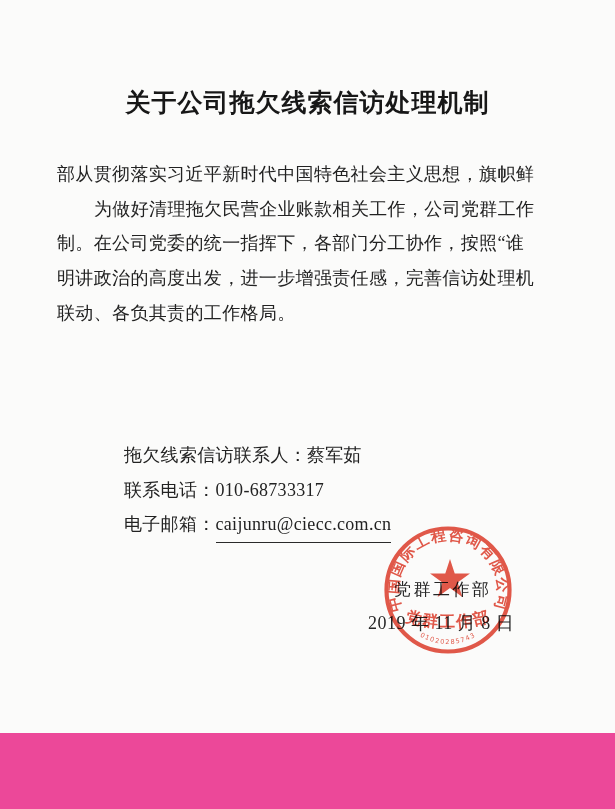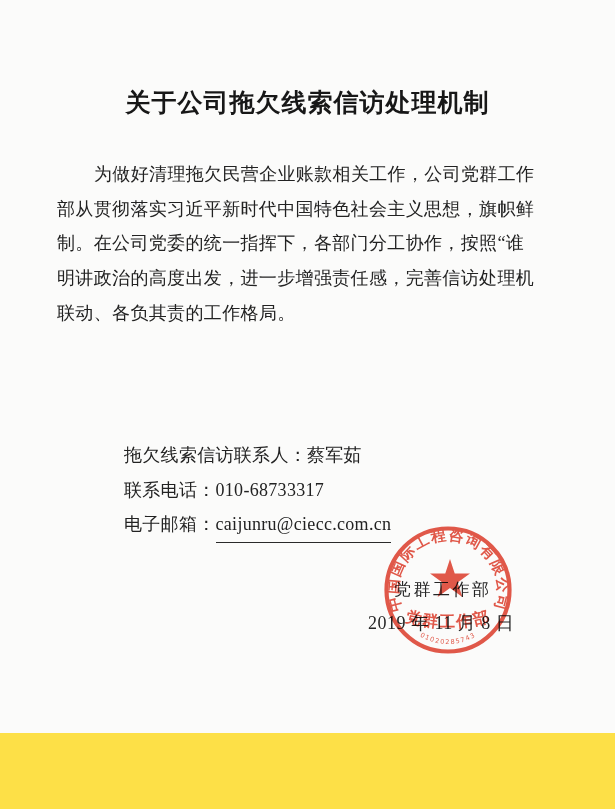--- a/index.html
+++ b/index.html
@@ -6,21 +6,21 @@
   body {
     width: 615px; height: 809px;
     background: #ffffff;
     font-family: "Liberation Serif", "DejaVu Serif", serif;
     color: #1c1c1c;
     overflow: hidden;
   }
   .page {
     position: relative;
     width: 615px; height: 809px;
-    background: #fde047;
+    background: #ec4899;
   }
   .scan-bg {
     position: absolute; left: 0; top: 0;
     width: 615px; height: 733px;
     background: #fbfbfa;
   }
   .doc-title {
     position: absolute; left: 0; top: 86px;
     width: 615px;
     text-align: center;
@@ -100,22 +100,22 @@
 </style>
 </head>
 <body>
 
 <div class="page">
   <div class="scan-bg"></div>
 
   <div class="doc-title">关于公司拖欠线索信访处理机制</div>
 
   <div class="body-block">
+    <div class="body-line">部从贯彻落实习近平新时代中国特色社会主义思想，旗帜鲜</div>
     <div class="body-line indent">为做好清理拖欠民营企业账款相关工作，公司党群工作</div>
-    <div class="body-line">部从贯彻落实习近平新时代中国特色社会主义思想，旗帜鲜</div>
     <div class="body-line">制。在公司党委的统一指挥下，各部门分工协作，按照“谁</div>
     <div class="body-line">明讲政治的高度出发，进一步增强责任感，完善信访处理机</div>
     <div class="body-line">联动、各负其责的工作格局。</div>
   </div>
 
   <div class="contact-block">
     <div class="contact-line">拖欠线索信访联系人：蔡军茹</div>
     <div class="contact-line">联系电话：010-68733317</div>
     <div class="contact-line"><span>电子邮箱：</span><span class="email-underline">caijunru@ciecc.com.cn</span></div>
   </div>

